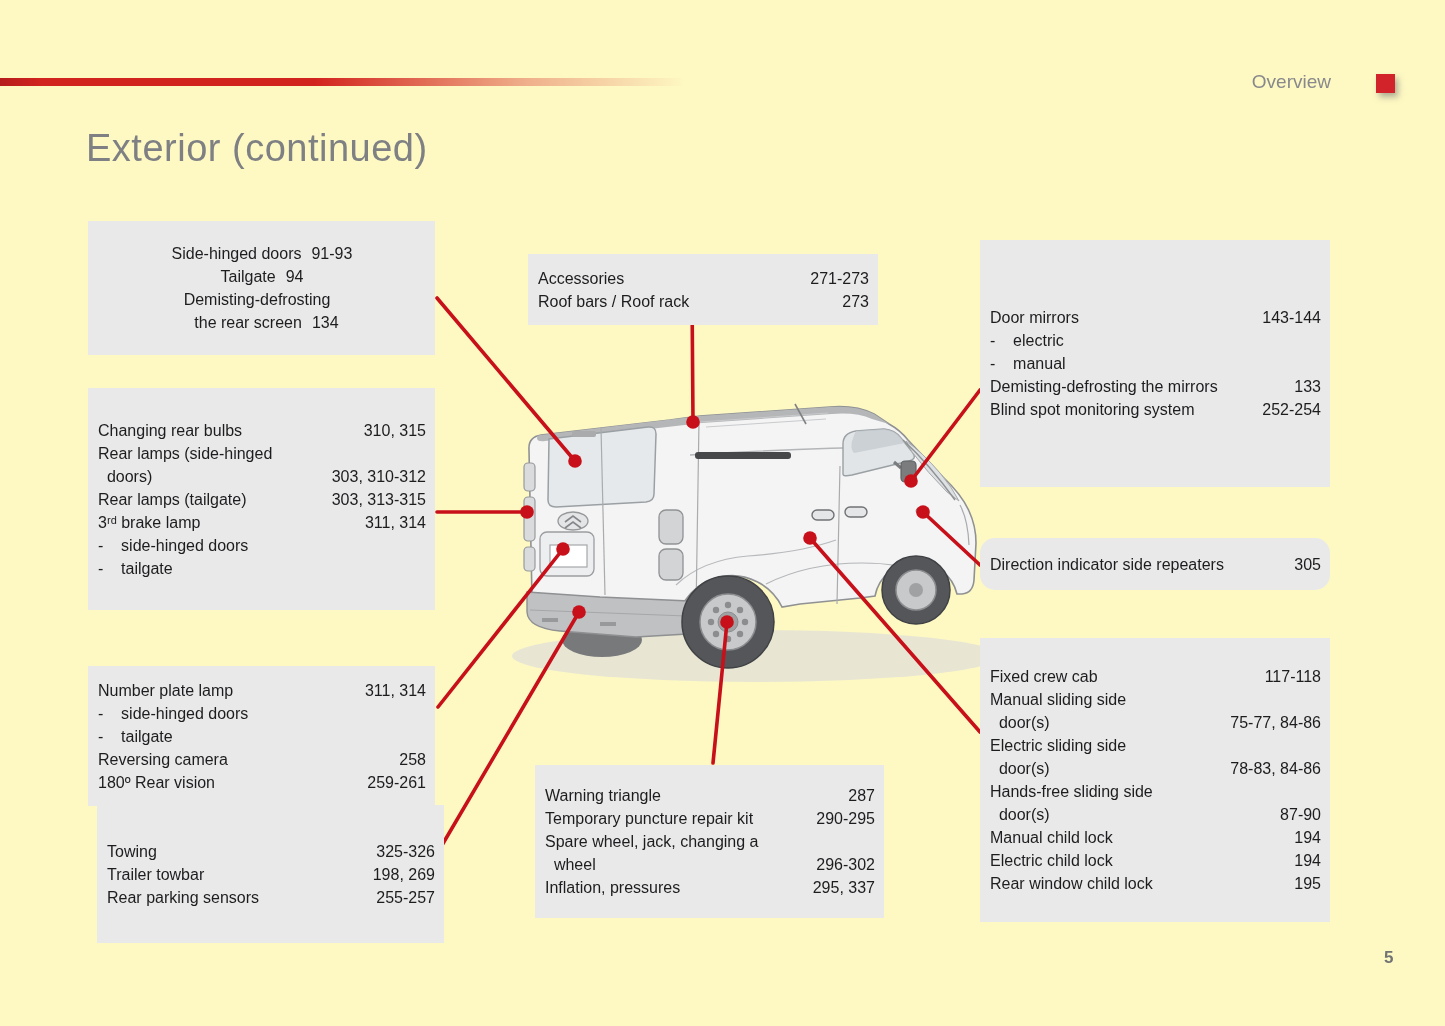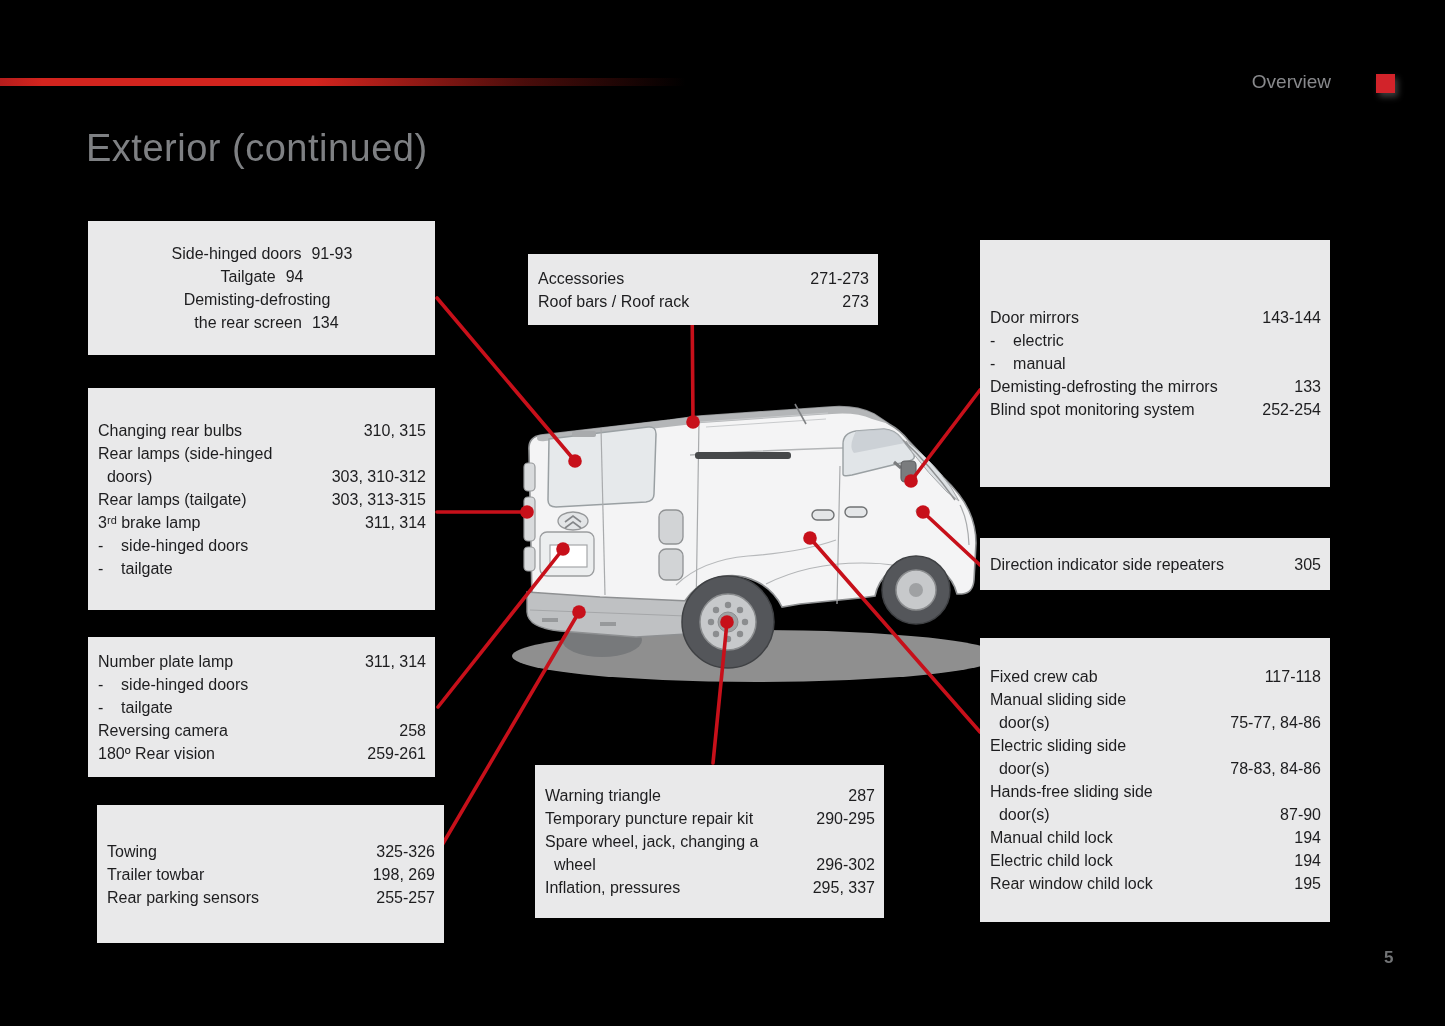--- a/index.html
+++ b/index.html
@@ -1,39 +1,39 @@
 <!DOCTYPE html>
 <html><head>
 <meta charset="utf-8">
 <style>
   html,body{margin:0;padding:0;background:#fff;}
-  .page{position:relative;width:1445px;height:1026px;background:#000000;overflow:hidden;
+  .page{position:relative;width:1445px;height:1026px;background:#fef9c3;overflow:hidden;
         font-family:"Liberation Sans",sans-serif;color:#1d1d1f;}
   
   .accent-bar{position:absolute;left:0;top:78px;width:700px;height:8px;
      background:linear-gradient(to right,#b51d1c 0%,#d2241e 6%,#d2241e 45%,rgba(210,36,30,0.35) 75%,rgba(210,36,30,0) 98%);}
   .section-label{position:absolute;top:71px;right:114px;font-size:19px;color:#88898c;}
   .section-square{position:absolute;left:1376px;top:74px;width:19px;height:19px;background:#d2232a;
      box-shadow:3px 4px 6px rgba(110,110,110,.55);}
   .title{position:absolute;left:86px;top:127px;margin:0;font-size:38px;font-weight:400;color:#7e8083;letter-spacing:.5px;}
   .page-number{position:absolute;left:1384px;top:948px;font-size:17px;font-weight:bold;color:#717375;}
   
   .box{position:absolute;background:#e9e9ea;box-sizing:border-box;display:flex;flex-direction:column;
        justify-content:center;padding:6px 9px 6px 10px;}
   .row{display:flex;justify-content:space-between;align-items:baseline;line-height:23px;font-size:16px;}
   .lbl{white-space:pre-wrap;}
   .val{text-align:right;padding-left:10px;white-space:nowrap;}
   .b1{left:88px;top:221px;width:347px;height:134px;align-items:center;}
   .b2{left:88px;top:388px;width:347px;height:222px;}
-  .b3{left:88px;top:637px;width:347px;height:140px;}
+  .b3{left:88px;top:666px;width:347px;height:140px;}
   .b4{left:97px;top:805px;width:347px;height:138px;}
   .b5{left:528px;top:220px;width:350px;height:71px;margin-top:34px;}
   .b6{left:535px;top:765px;width:349px;height:153px;}
   .b7{left:980px;top:240px;width:350px;height:247px;}
-  .b8{left:980px;top:538px;width:350px;height:52px;}
+  .b8{left:980px;top:538px;width:350px;height:52px;border-radius:15px;}
   .b9{left:980px;top:638px;width:350px;height:284px;}
   .diagram{position:absolute;left:0;top:0;width:1445px;height:1026px;}
   .callout{stroke:#c7101a;stroke-width:3.6;stroke-linecap:round;}
   .cdot{fill:#c7101a;}
 </style>
 </head>
 <body>
 
 <div class="page">
 

